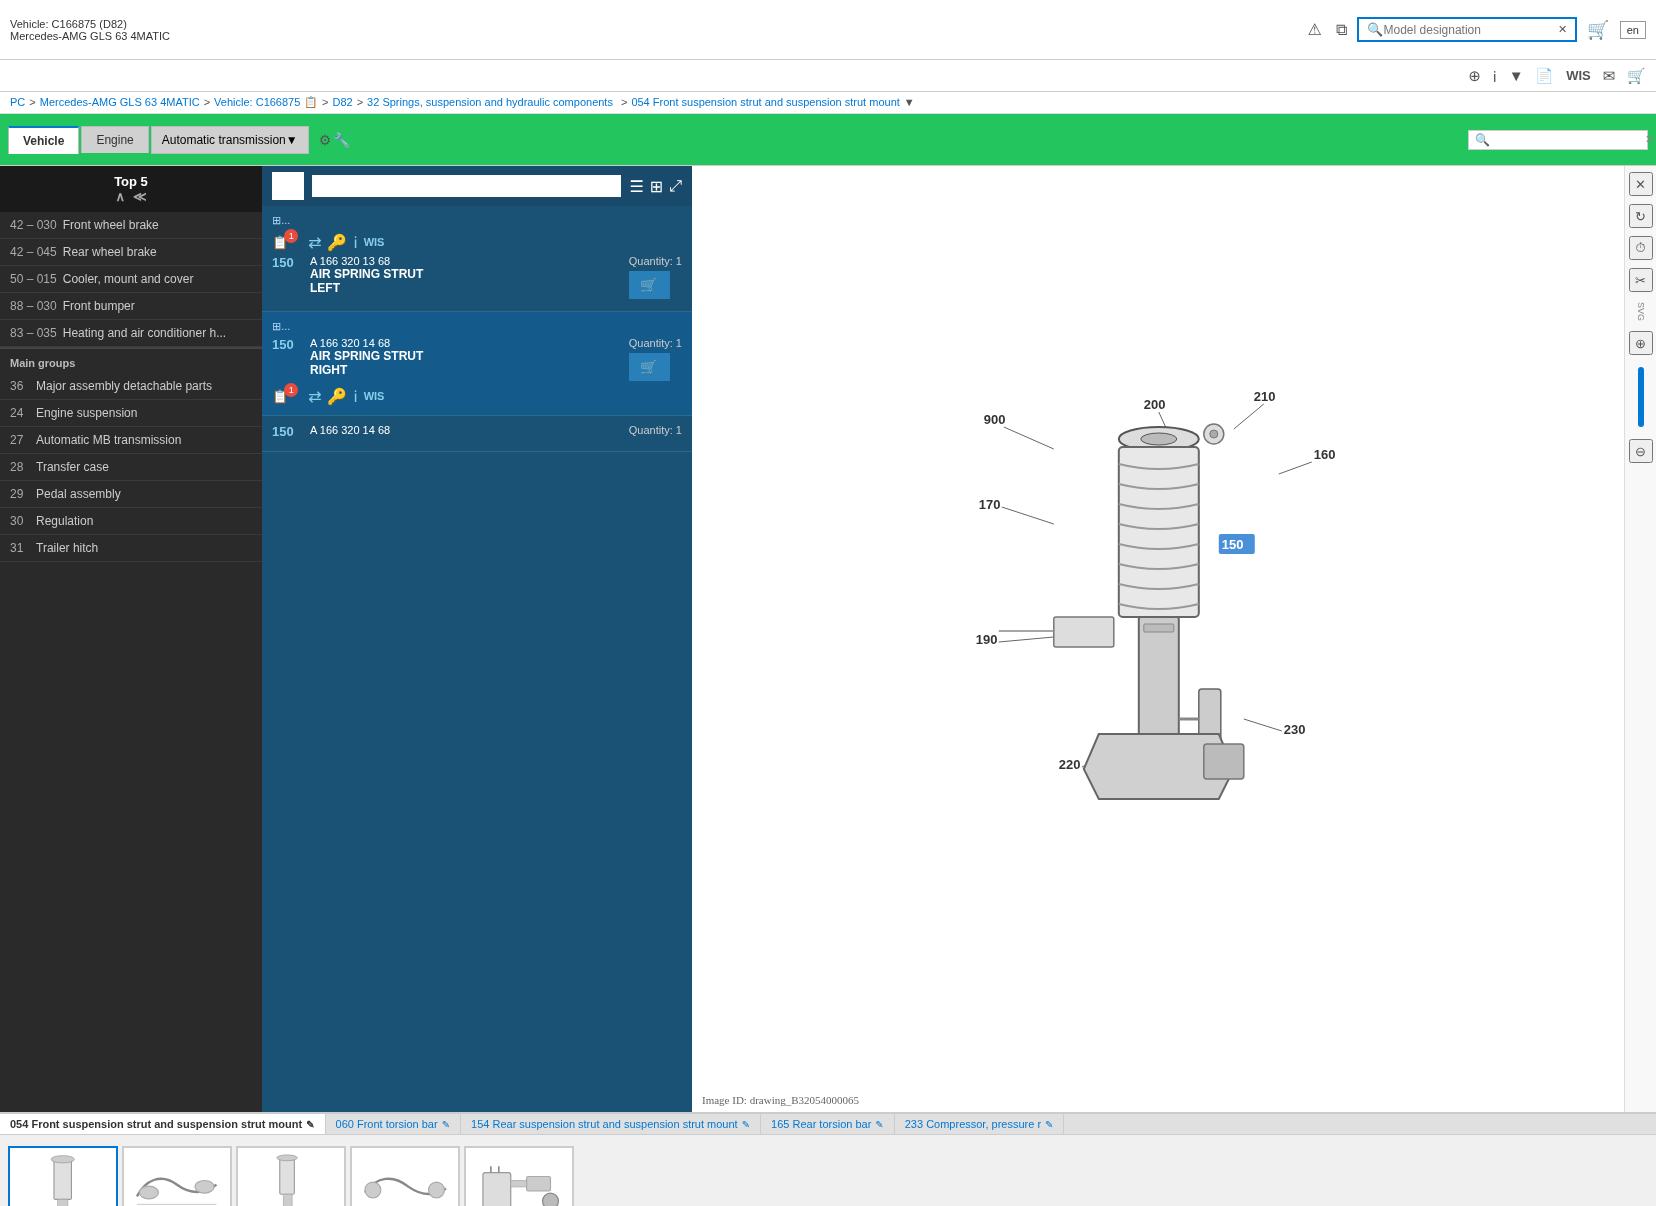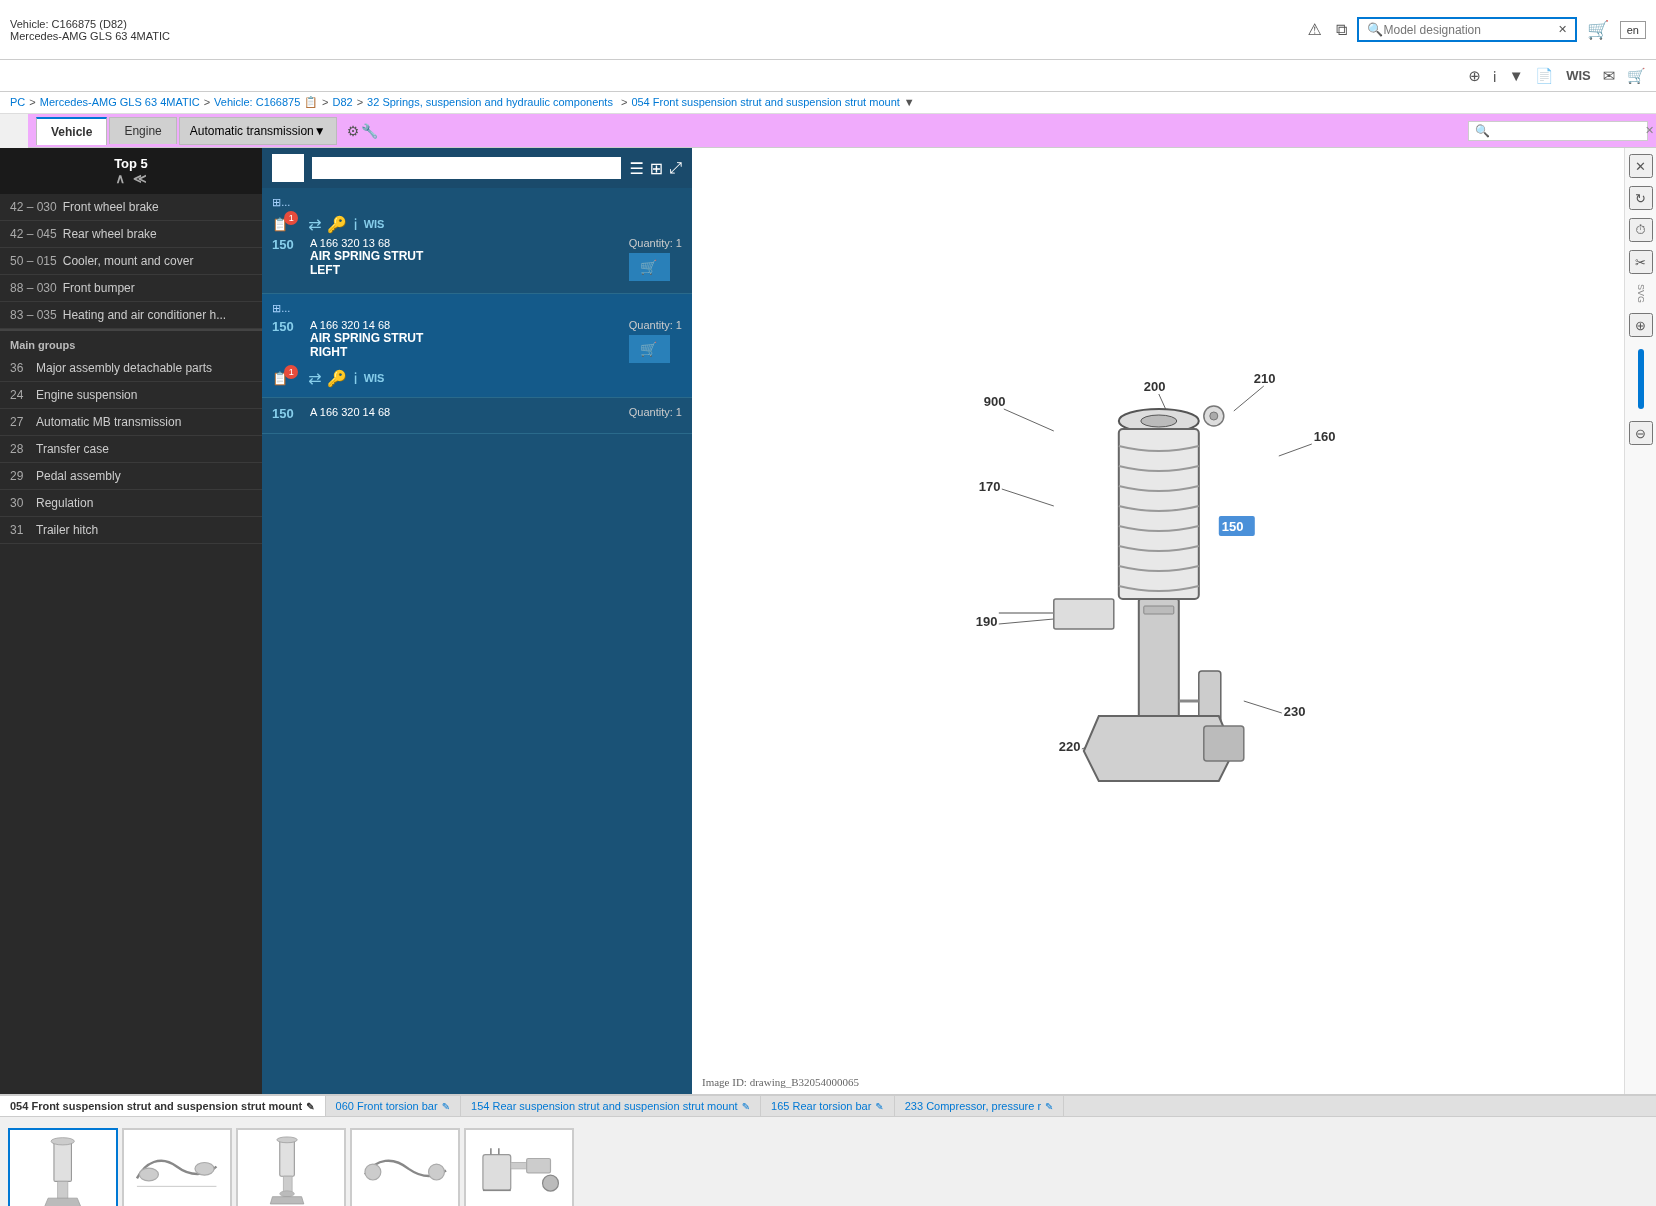--- a/index.html
+++ b/index.html
@@ -59,28 +59,27 @@
       flex-wrap: wrap;
       align-items: flex-start;
       gap: 4px;
     }
     .breadcrumb span { color: #555; }
     .breadcrumb a { color: #0078d4; cursor: pointer; text-decoration: none; }
     .breadcrumb .sep { color: #555; }
 
     
     .tab-bar {
-      background: #f0abfc;
+      background: #22c55e;
       border-bottom: 1px solid #ccc;
       display: flex;
       align-items: center;
-      height: 34px;
+      height: 52px;
       padding: 0 8px;
       gap: 2px;
-      margin-left: 28px;
     }
     .tab {
       padding: 6px 14px;
       cursor: pointer;
       font-size: 12px;
       color: #333;
       background: #d0d0d0;
       border: 1px solid #bbb;
       border-bottom: none;
     }

